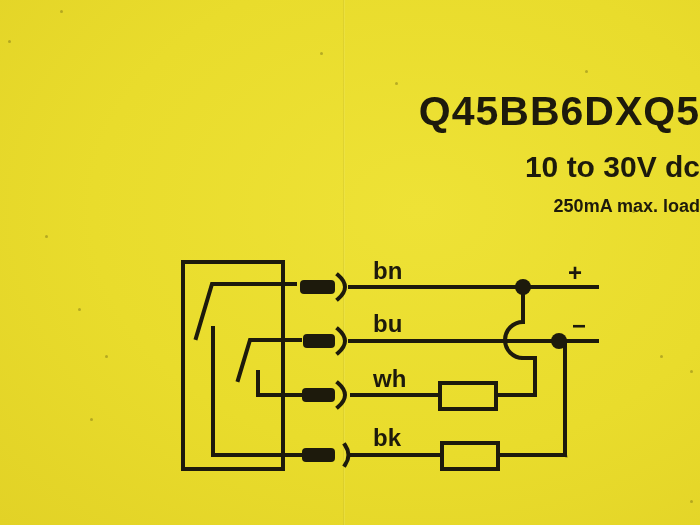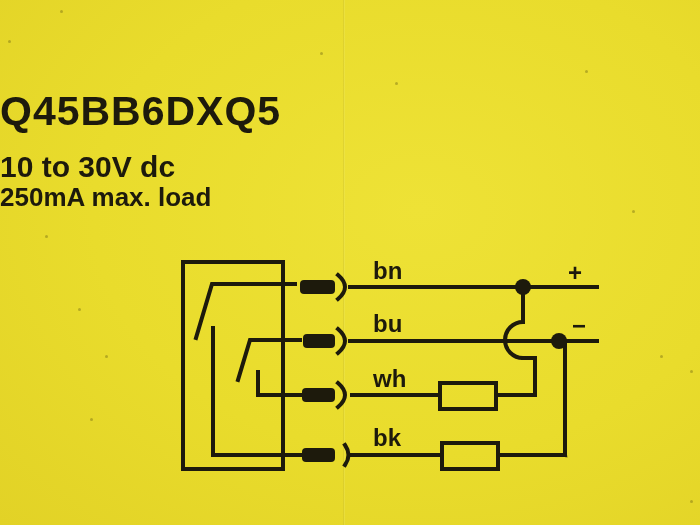--- a/index.html
+++ b/index.html
@@ -6,24 +6,24 @@
     body {
       width: 700px; height: 525px; overflow: hidden; position: relative;
       background: radial-gradient(ellipse at 60% 40%, #eee236 0%, #e9dc2c 55%, #e2d226 100%);
       font-family: "Liberation Sans", sans-serif;
     }
     .fold {
       position: absolute; left: 343px; top: 0; width: 2px; height: 525px;
       background: linear-gradient(to right, rgba(160,140,10,0.25), rgba(255,255,120,0.35));
     }
     .speck { position: absolute; width: 3px; height: 3px; border-radius: 50%; background: rgba(120,110,20,0.45); }
-    .txt { position: absolute; left: 0; width: 700px; text-align: left; color: #1d1a0c; font-weight: bold; }
+    .txt { position: absolute; left: 0; width: 700px; text-align: right; color: #1d1a0c; font-weight: bold; }
     .model { top: 88px; font-size: 41px; letter-spacing: 1px; }
     .volt { top: 150px; font-size: 30px; }
-    .load { top: 182px; font-size: 26px; }
+    .load { top: 196px; font-size: 18px; }
     svg.diagram { position: absolute; left: 0; top: 0; }
   </style>
 </head>
 <body>
 
 <div class="fold"></div>
 
 <div class="speck" style="left:8px;top:40px"></div>
 <div class="speck" style="left:60px;top:10px"></div>
 <div class="speck" style="left:395px;top:82px"></div>

